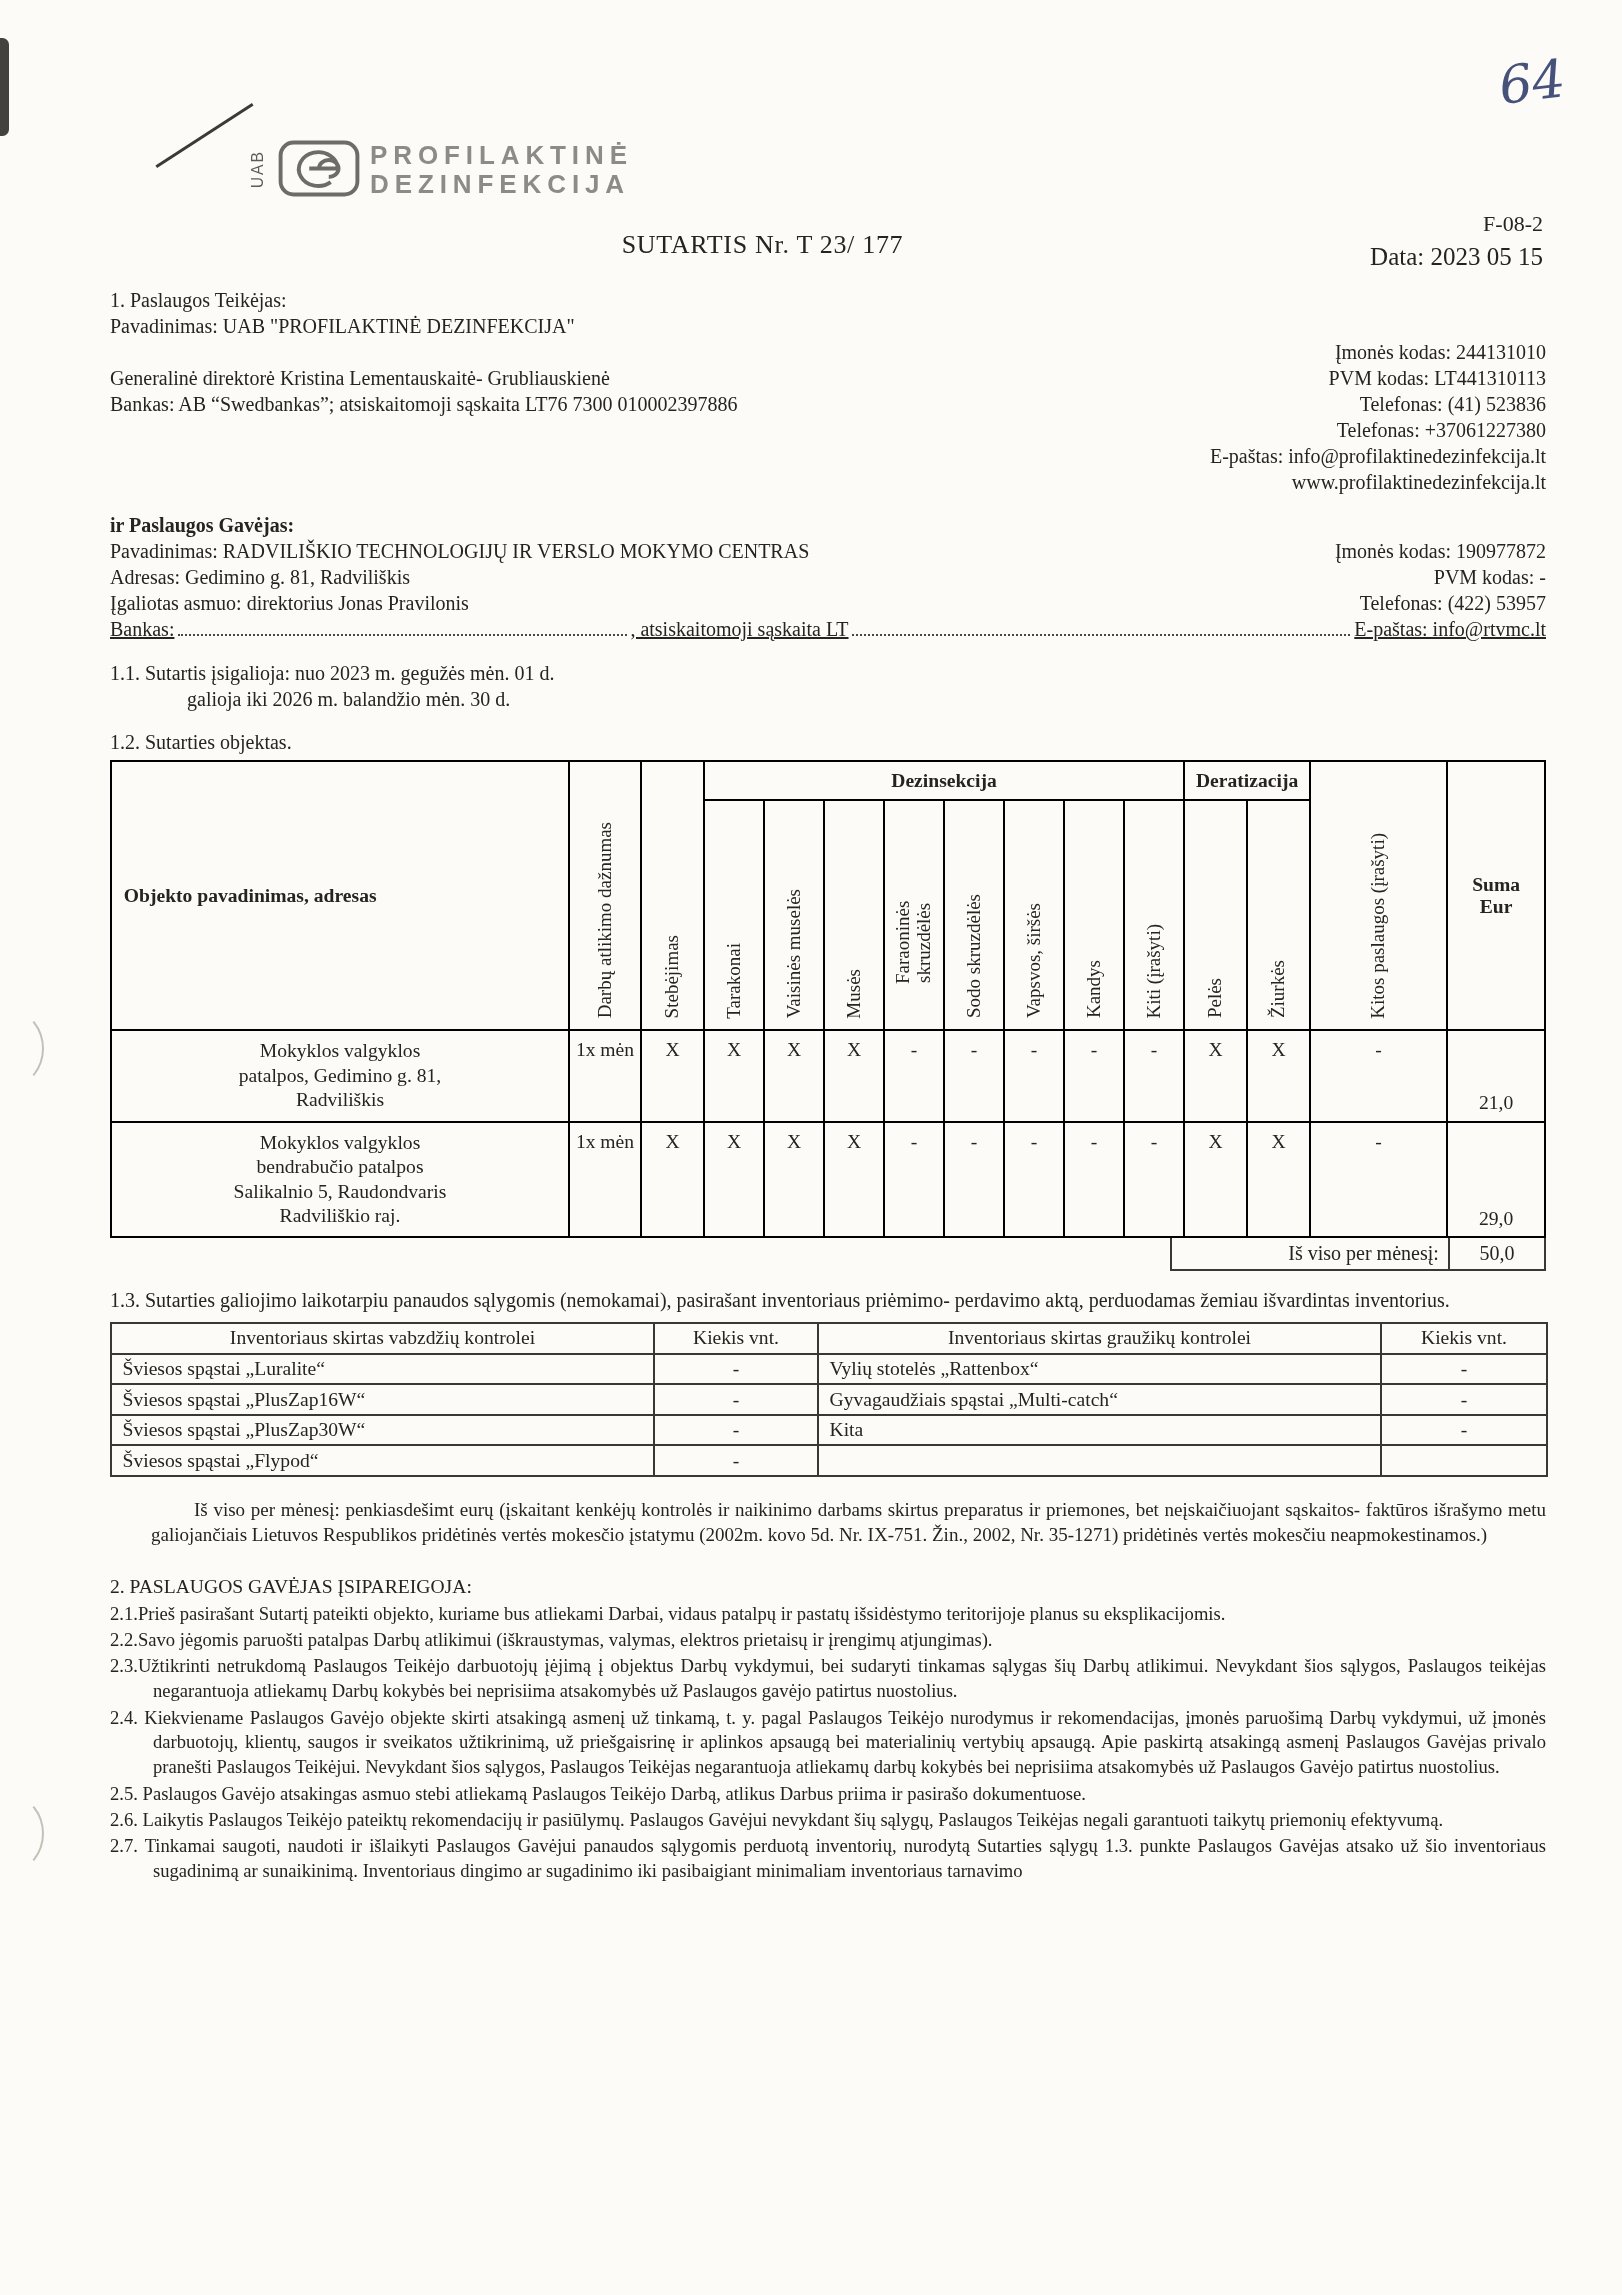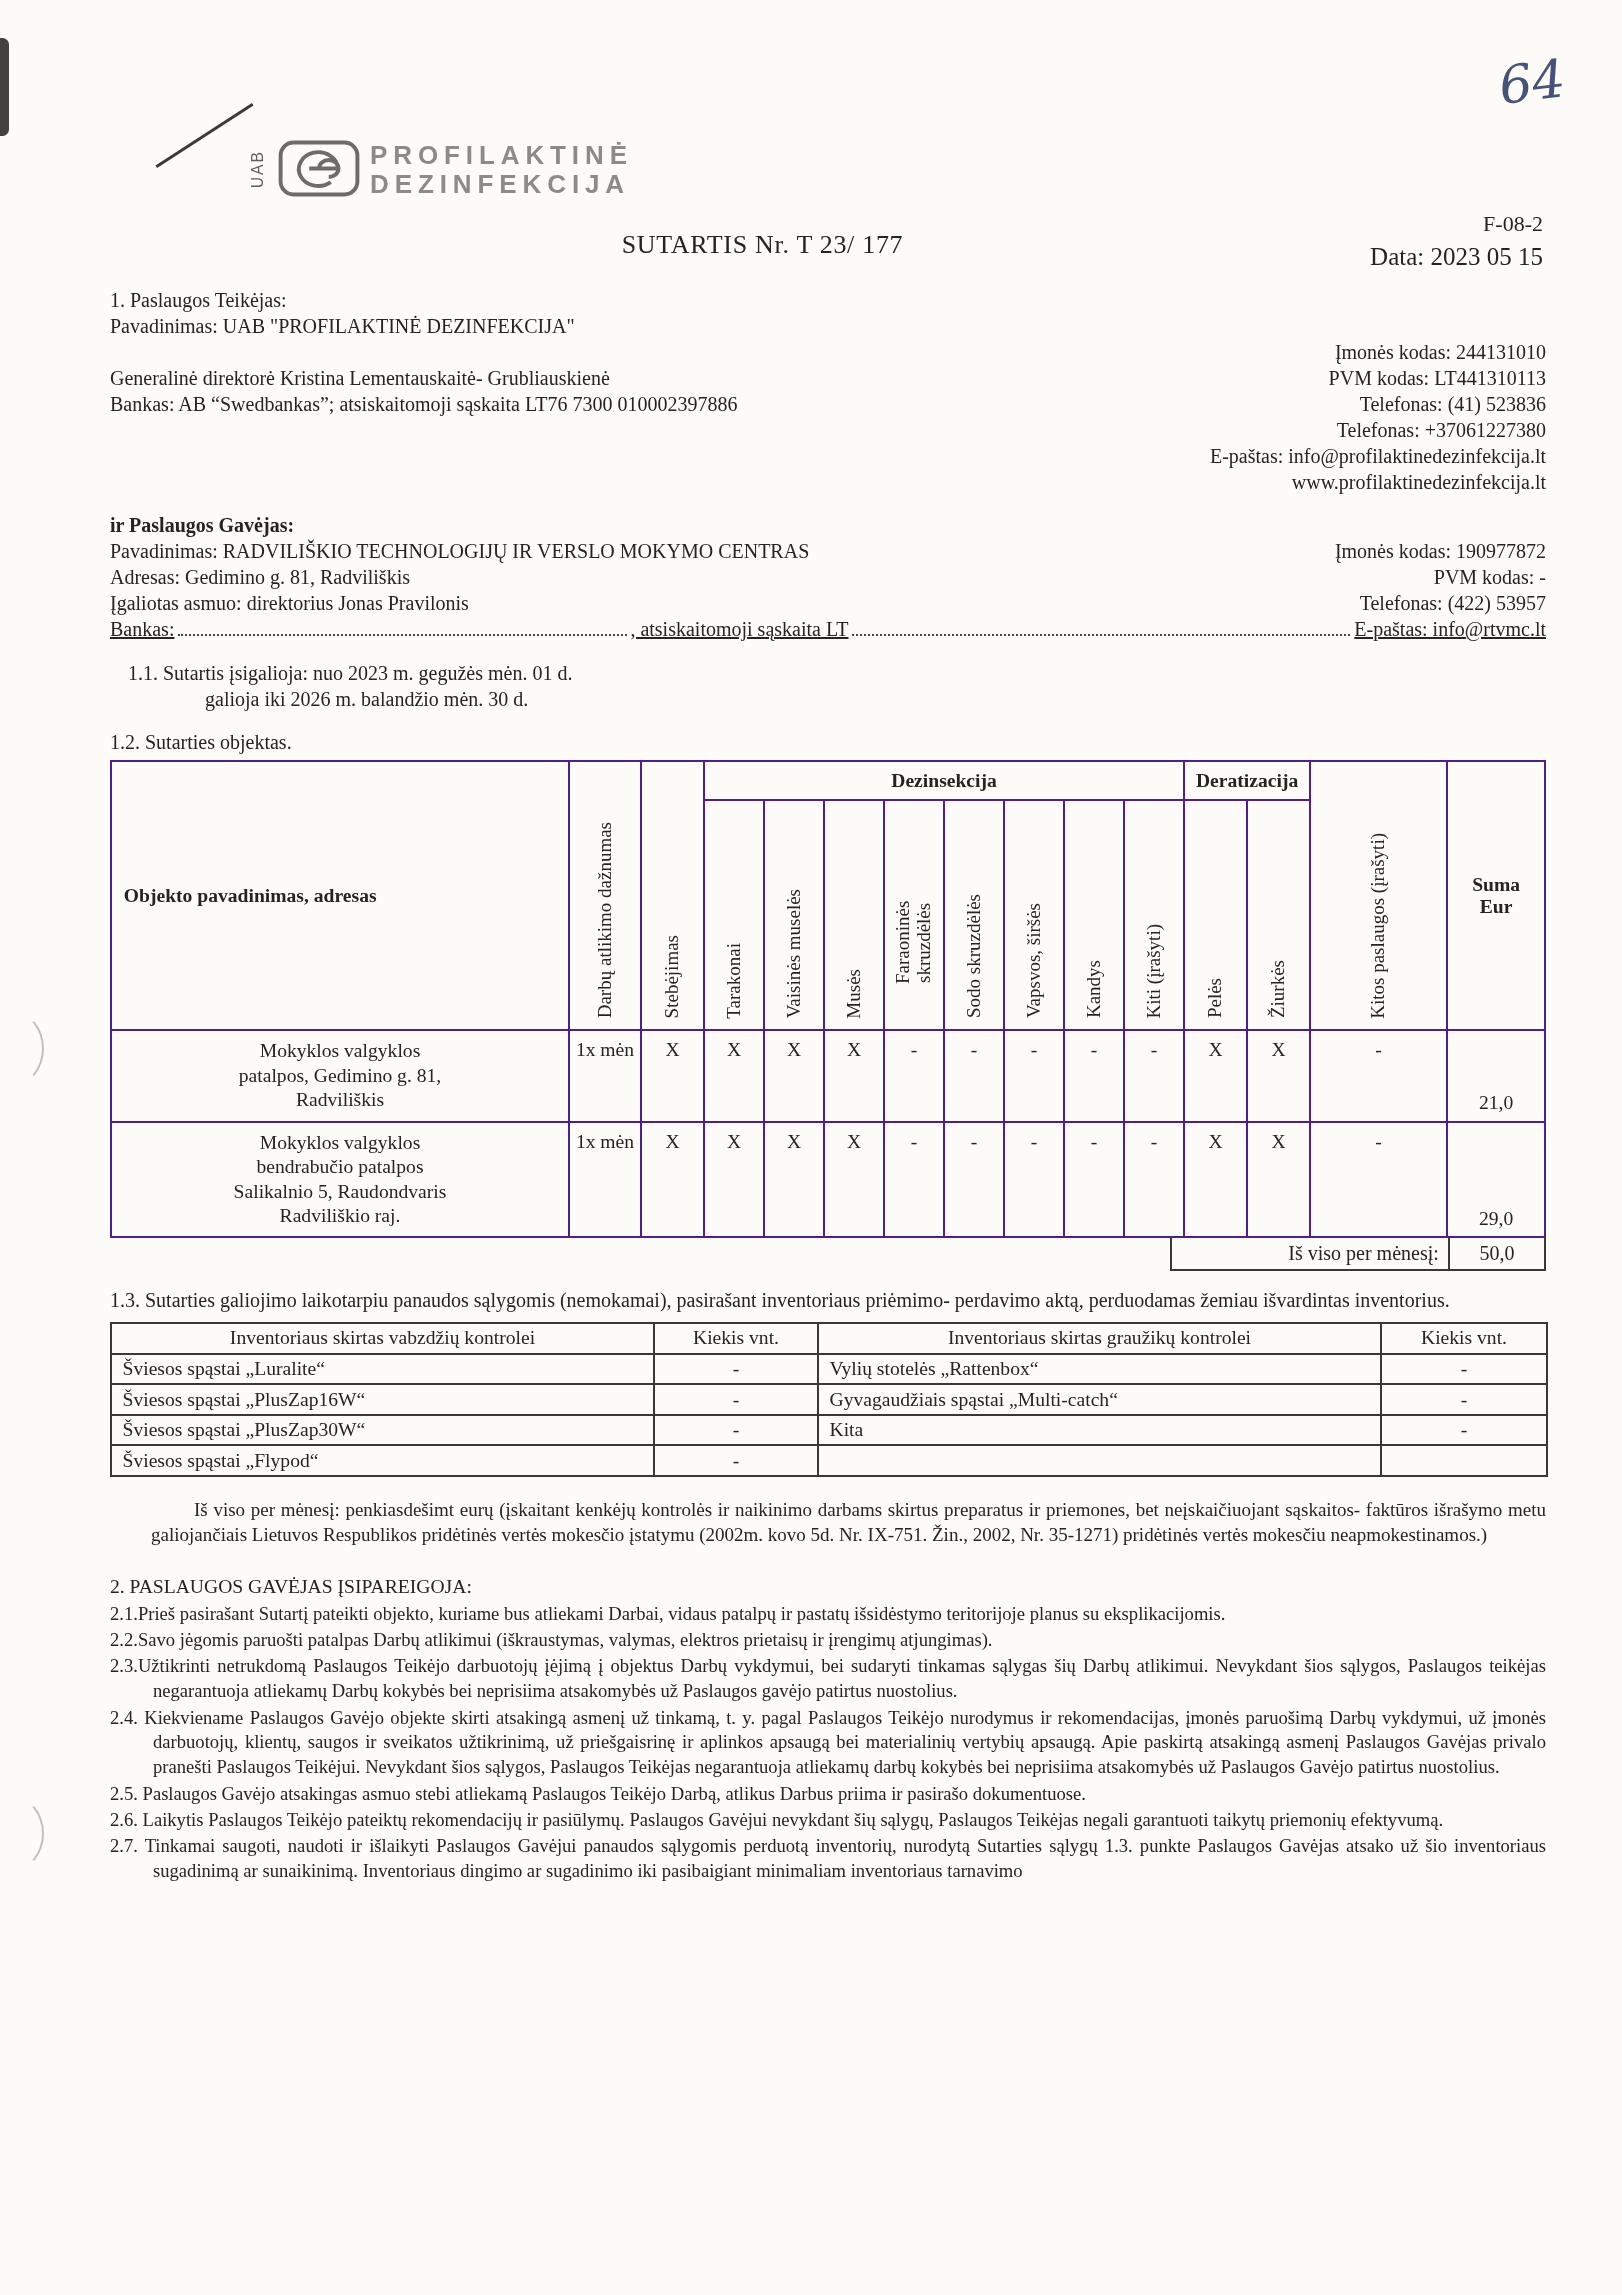--- a/index.html
+++ b/index.html
@@ -29,27 +29,27 @@
   .col-r { text-align:right; }
   .spacer { height:26px; }
   .mt-p { margin-top:52px; }
   .mt-c { margin-top:26px; }
   .client-block { margin-top:17px; }
 
   .bank-line { display:flex; align-items:flex-end; font-size:20px; line-height:26px;text-decoration:underline; }
   .dots { flex:1 1 auto; border-bottom:2.6px dotted #4a4843; margin:0 3.9px 5.9px 3.9px; }
   .dots.short { flex:0.9; }
 
-  .validity { margin-top:18.3px;margin-left:18px; }
+  .validity { margin-top:18.3px; }
   .validity .l2 { margin-left:77px; }
   .sec12 { margin-top:17px; margin-bottom:5.2px; }
 
   
   table.svc { border-collapse:collapse; table-layout:fixed; width:1436px; }
-  .svc th, .svc td { border:2px solid #4c1d95; font-weight:normal; overflow:hidden; }
+  .svc th, .svc td { border:2px solid #000000; font-weight:normal; overflow:hidden; }
   .svc .h2 th { height:230px; }
   .svc .grp { font-weight:bold; font-size:19.6px; text-align:center; height:39px; }
   .svc .obj-h { font-weight:bold; font-size:19.6px; text-align:left; padding-left:11.8px; vertical-align:middle; }
   .svc .suma-h { font-weight:bold; font-size:19.6px; text-align:center; vertical-align:middle; white-space:pre-line; }
   .svc .vh { vertical-align:bottom; text-align:center; padding:3.9px 1.3px 9.2px; }
   .svc .vh .v { writing-mode:vertical-rl; transform:rotate(180deg); display:inline-block; font-size:19px; line-height:1.1; max-height:151px; }
   .svc .h1 .vh .v { max-height:262px; }
   .svc td { font-size:19.6px; text-align:center; vertical-align:top; padding:7.9px 3.9px; }
   .svc td.obj { white-space:pre-line; line-height:1.25; }
   .svc td.sum { vertical-align:bottom; padding-bottom:6.5px; }

